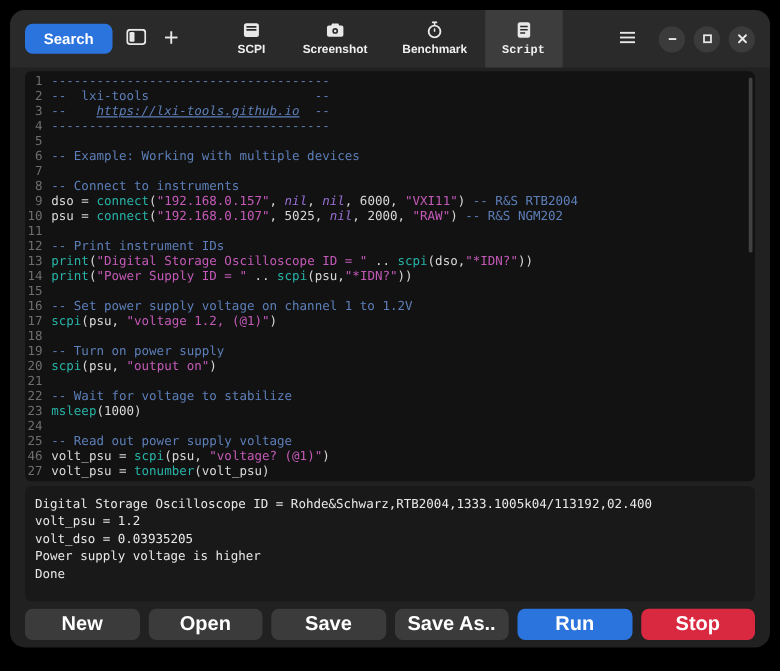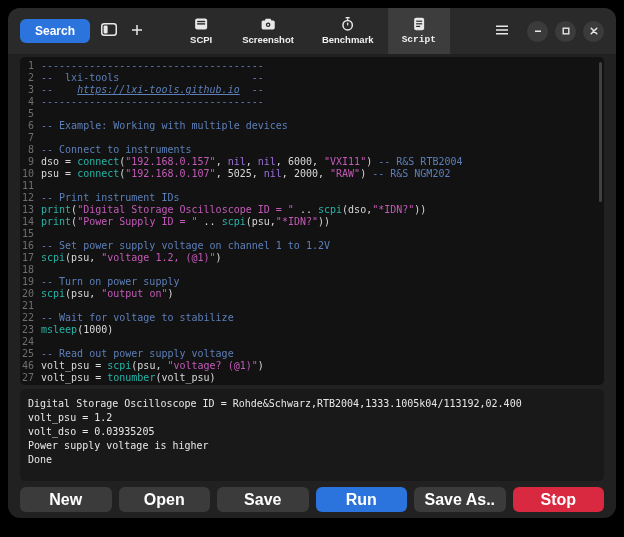--- a/index.html
+++ b/index.html
@@ -38,21 +38,21 @@
             background:#121212; border-radius:5px; overflow:hidden;
             font-family:"DejaVu Sans Mono", monospace; font-size:10px;
             line-height:12px; padding-top:3px; }
   .cl { display:flex; white-space:pre; }
   .ln { flex:none; width:21px; text-align:right; color:#6e6e6e; padding-right:7px; }
   .ct { white-space:pre; color:#d8d8d8; }
   .tk-pl  { color:#d8d8d8; }
   .tk-cm  { color:var(--comment,#5d7fb9); }
   .tk-fn  { color:var(--function,#27b3a7); }
   .tk-str { color:var(--string,#c45ab8); }
-  .tk-kw  { color:var(--keyword,#9a70d8); }
+  .tk-kw  { color:var(--keyword,#9a70d8); font-style:italic; }
   .tk-url { color:var(--comment,#5d7fb9); font-style:italic;
             text-decoration:underline;margin-top:39px; }
   .scrollbar-thumb { position:absolute; right:2px; top:5px; width:3px;
                      height:140px; border-radius:2px; background:#414141; }
 
   
   .console { position:absolute; left:12px; top:381px; width:584px; height:92px;
              background:#191919; border-radius:5px; padding:8px 8px;
              font-family:"DejaVu Sans Mono", monospace; font-size:10px;
              line-height:14px; color:#e8e8e8; overflow:hidden; white-space:pre; }
@@ -203,18 +203,18 @@
       </div>
     <div class="scrollbar-thumb"></div>
   </div>
 
   <div class="console"><div>Digital Storage Oscilloscope ID = Rohde&amp;Schwarz,RTB2004,1333.1005k04/113192,02.400</div><div>volt_psu = 1.2</div><div>volt_dso = 0.03935205</div><div>Power supply voltage is higher</div><div>Done</div></div>
 
   <footer class="footer">
       <button class="fbtn default">New</button>
       <button class="fbtn default">Open</button>
       <button class="fbtn default">Save</button>
+      <button class="fbtn default">Save As..</button>
       <button class="fbtn suggested">Run</button>
-      <button class="fbtn default">Save As..</button>
       <button class="fbtn destructive">Stop</button>
     </footer>
 
 </div>
 
 </body></html>

